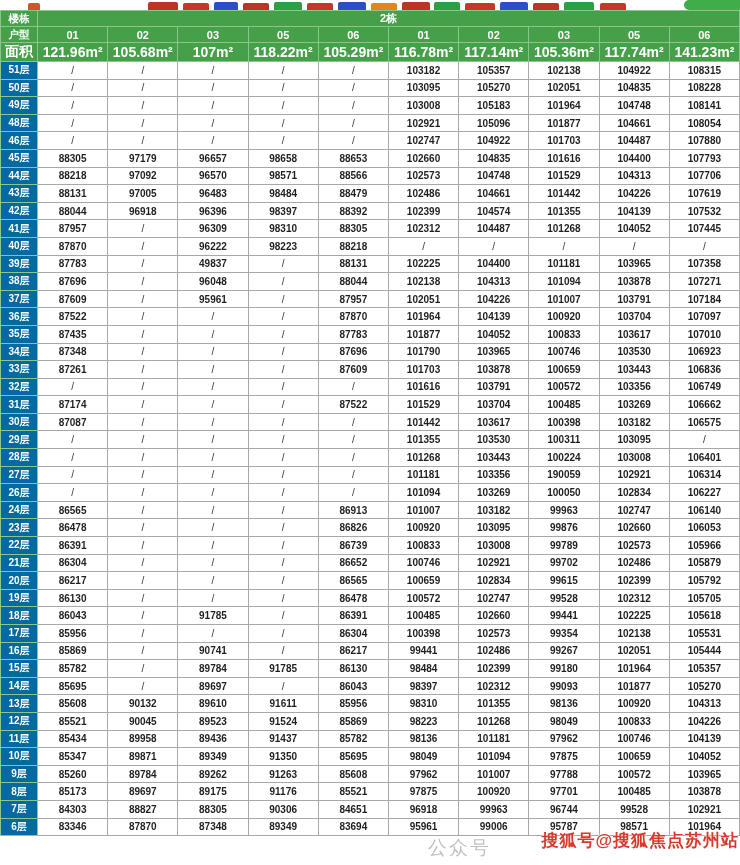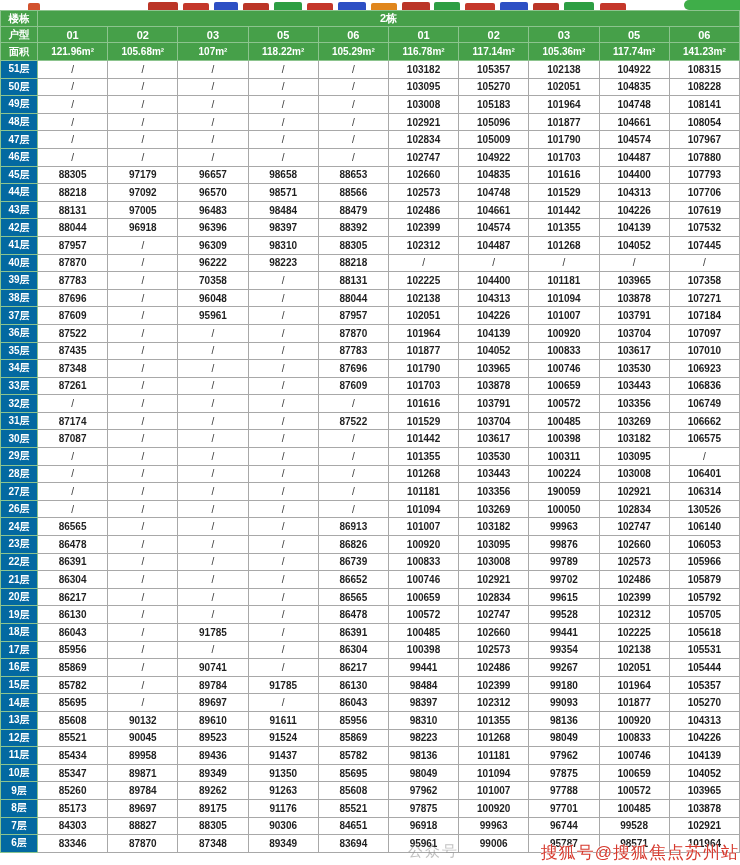--- a/index.html
+++ b/index.html
@@ -11,38 +11,38 @@
   .banner{position:relative;height:10px;background:#fff;overflow:hidden;}
   .frag{position:absolute;bottom:0;border-radius:2px 2px 0 0;}
   .corner-tag{position:absolute;top:0;right:0;width:56px;height:10px;background:#3fae49;border-radius:5px 0 0 5px;}
   table{border-collapse:collapse;table-layout:fixed;width:740px;}
   col.c-floor{width:37px;}
   th,td{padding:0;text-align:center;vertical-align:middle;overflow:hidden;white-space:nowrap;}
   thead th{
     background:#46a049;color:#fff;font-weight:700;font-size:11px;height:15px;
     border:1px solid #8cc48e;
   }
-  thead tr.area-row th{font-size:10px;height:17px;}
+  thead tr.area-row th{font-size:14px;height:17px;}
   thead th.stub{font-size:10.5px;}
   tbody tr{height:17.6px;}
   tbody td{
     border:1px solid #a8a8a8;background:#fff;color:#1f1f1f;
     font-size:10px;font-weight:600;
   }
   tbody td.floor{
     background:#0369a1;color:#fff;font-weight:700;font-size:10px;
     border:1px solid #8cc48e;
   }
   tbody td.slash{font-weight:400;color:#3a3a3a;}
   .gray-wm{
-    position:absolute;left:408px;bottom:4px;font-size:15px;color:#8d8d8d;
+    position:absolute;left:428px;bottom:4px;font-size:19px;color:#8d8d8d;
     opacity:.55;letter-spacing:2px;white-space:nowrap;
   }
   .red-wm{
-    position:absolute;right:1px;bottom:1px;font-size:17px;font-weight:400;color:#d63a2e;
+    position:absolute;right:1px;bottom:13px;font-size:17px;font-weight:700;color:#d63a2e;
     white-space:nowrap;letter-spacing:1px;
     text-shadow:0 1px 0 rgba(255,255,255,.75),0 -1px 0 rgba(255,255,255,.75);
     margin-top:44px;
   }
 </style>
 </head>
 <body>
 
 <div class="sheet">
 
@@ -159,33 +159,20 @@
           <td class="slash">/</td>
           <td class="slash">/</td>
           <td class="slash">/</td>
           <td>102921</td>
           <td>105096</td>
           <td>101877</td>
           <td>104661</td>
           <td>108054</td>
         </tr>
         <tr>
-          <td class="floor">47层</td>
-          <td class="slash">/</td>
-          <td class="slash">/</td>
-          <td class="slash">/</td>
-          <td class="slash">/</td>
-          <td class="slash">/</td>
-          <td>102834</td>
-          <td>105009</td>
-          <td>101790</td>
-          <td>104574</td>
-          <td>107967</td>
-        </tr>
-        <tr>
           <td class="floor">46层</td>
           <td class="slash">/</td>
           <td class="slash">/</td>
           <td class="slash">/</td>
           <td class="slash">/</td>
           <td class="slash">/</td>
           <td>102747</td>
           <td>104922</td>
           <td>101703</td>
           <td>104487</td>
@@ -266,21 +253,21 @@
           <td class="slash">/</td>
           <td class="slash">/</td>
           <td class="slash">/</td>
           <td class="slash">/</td>
           <td class="slash">/</td>
         </tr>
         <tr>
           <td class="floor">39层</td>
           <td>87783</td>
           <td class="slash">/</td>
-          <td>70358</td>
+          <td>49837</td>
           <td class="slash">/</td>
           <td>88131</td>
           <td>102225</td>
           <td>104400</td>
           <td>101181</td>
           <td>103965</td>
           <td>107358</td>
         </tr>
         <tr>
           <td class="floor">38层</td>
@@ -442,21 +429,21 @@
           <td class="floor">26层</td>
           <td class="slash">/</td>
           <td class="slash">/</td>
           <td class="slash">/</td>
           <td class="slash">/</td>
           <td class="slash">/</td>
           <td>101094</td>
           <td>103269</td>
           <td>100050</td>
           <td>102834</td>
-          <td>130526</td>
+          <td>106227</td>
         </tr>
         <tr>
           <td class="floor">24层</td>
           <td>86565</td>
           <td class="slash">/</td>
           <td class="slash">/</td>
           <td class="slash">/</td>
           <td>86913</td>
           <td>101007</td>
           <td>103182</td>

